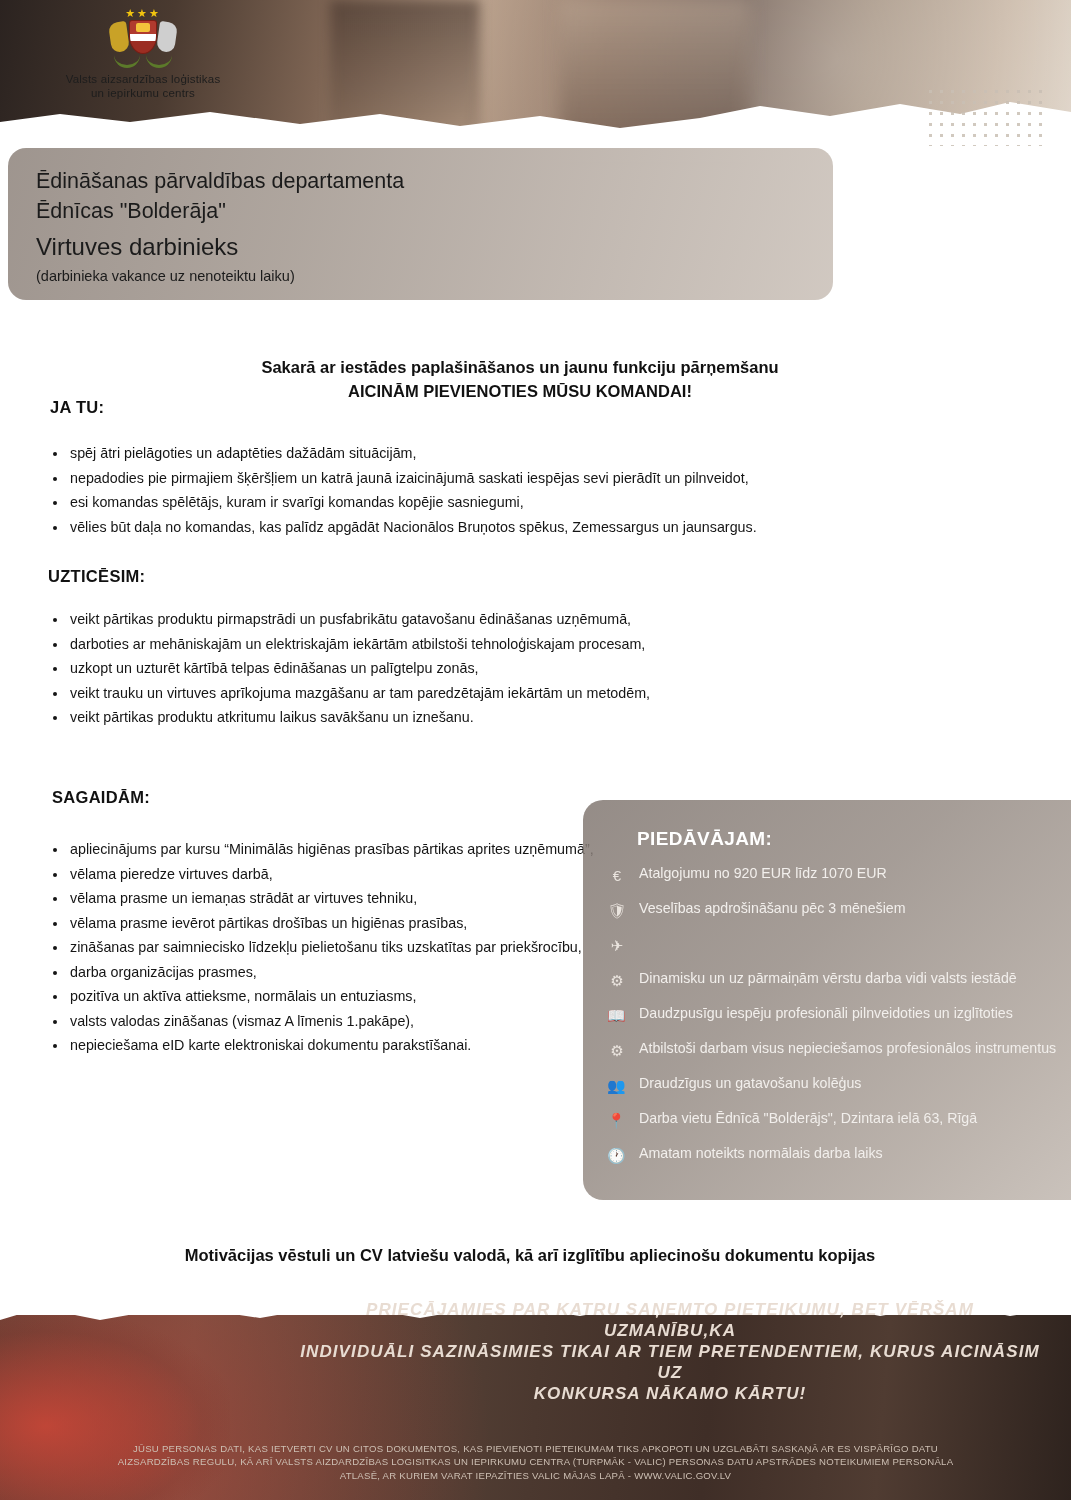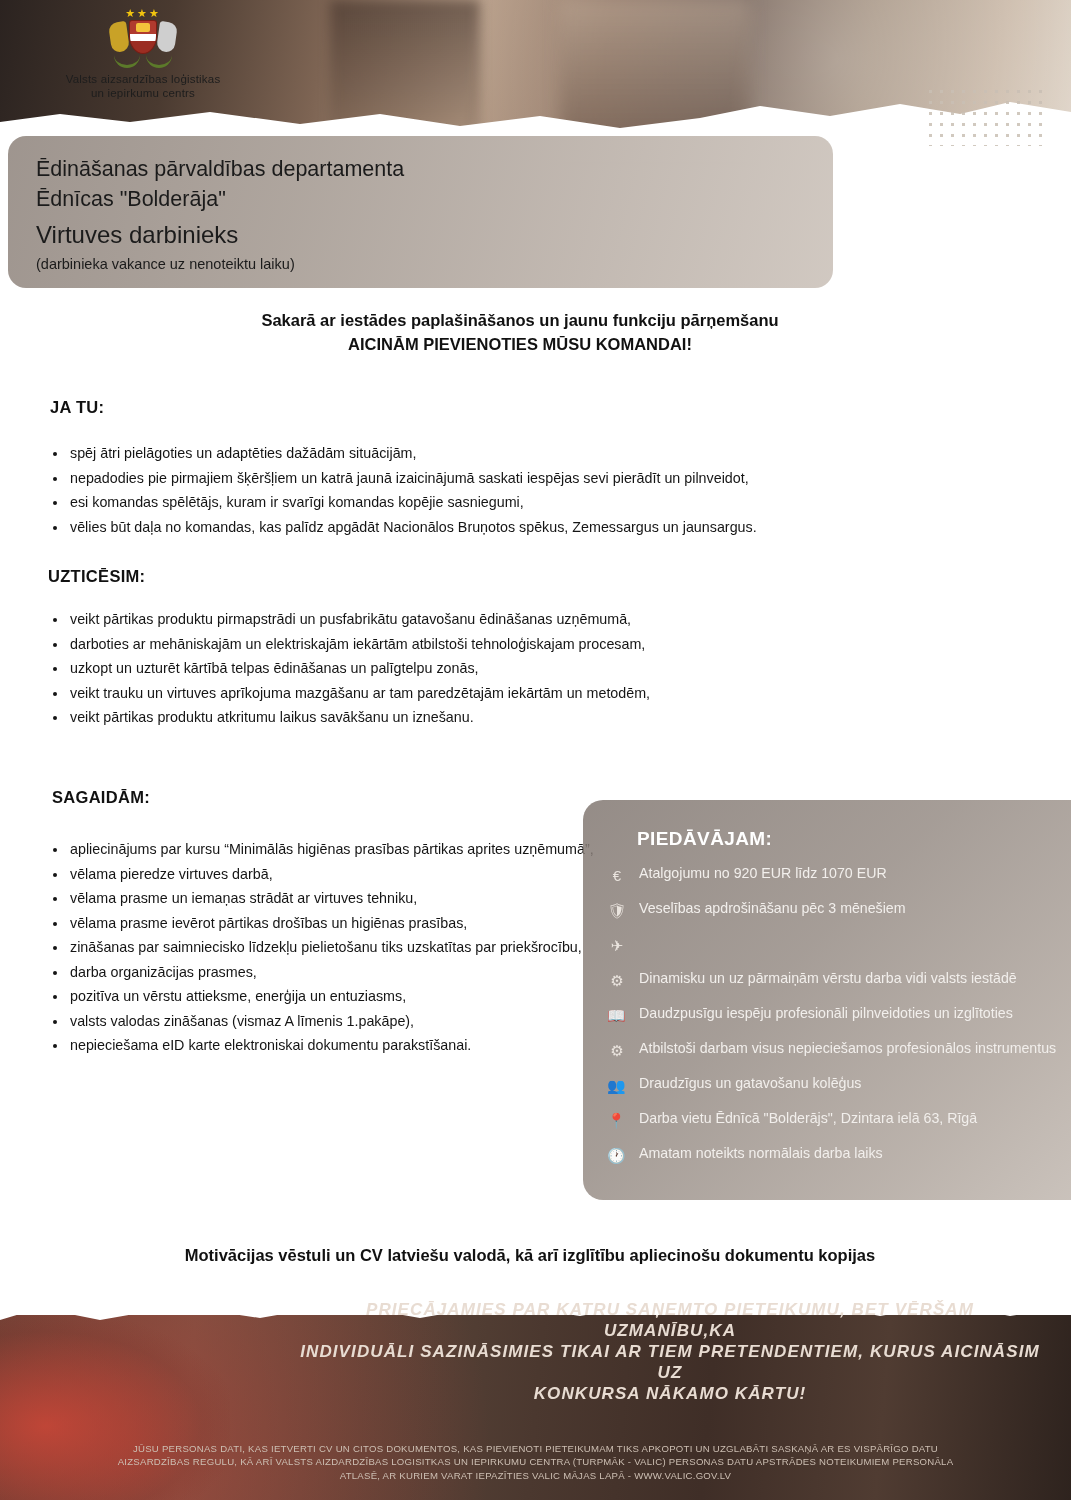--- a/index.html
+++ b/index.html
@@ -88,37 +88,37 @@
   }
   .logo-text {
     font-size: 11.5px;
     color: #1d1d1d;
     line-height: 14px;
     letter-spacing: .2px;
   }
 
   
   .title-card {
-    position: absolute; left: 8px; top: 136px; width: 825px; height: 152px;
+    position: absolute; left: 8px; top: 148px; width: 825px; height: 152px;
     border-radius: 18px;
     background: linear-gradient(105deg, rgba(150,140,133,0.92) 0%, rgba(168,158,150,0.92) 35%, rgba(186,176,168,0.92) 65%, rgba(205,196,188,0.92) 100%);
     padding: 18px 30px 0 28px;
     color: #1b1b1b;
   }
   .title-line1 { font-size: 21.5px; line-height: 30px; font-weight: 400; }
   .title-line2 { font-size: 21.5px; line-height: 30px; font-weight: 400; }
   .title-main { font-size: 24px; font-weight: normal; margin-top: 7px; line-height: 28px; }
   .title-sub { font-size: 14.5px; margin-top: 6px; line-height: 18px; }
 
   
   .intro {
     position: absolute; left: 0; top: 308px; width: 1040px;
     text-align: center; color: #111;
   }
-  .intro .l1 { font-size: 16.5px; font-weight: bold; line-height: 24px; }
+  .intro .l1 { font-size: 16.5px; font-weight: bold; line-height: 24px; margin-top: 47px; }
   .intro .l2 { font-size: 16.5px; font-weight: bold; line-height: 24px; }
 
   
   .sec-head {
     position: absolute; font-size: 16.5px; font-weight: bold; color: #111;
     letter-spacing: .3px;
   }
   .bullets { position: absolute; color: #151515; font-size: 14.3px; line-height: 23.5px; }
   .bullets li { margin-bottom: 1px; padding-left: 2px; }
   .bullets ul { list-style: disc; padding-left: 20px; }
@@ -260,21 +260,21 @@
 
   <div class="sec-head" id="sag-head">SAGAIDĀM:</div>
   <div class="bullets" id="sag-list">
     <ul>
       <li>apliecinājums par kursu “Minimālās higiēnas prasības pārtikas aprites uzņēmumā”,</li>
       <li>vēlama pieredze virtuves darbā,</li>
       <li>vēlama prasme un iemaņas strādāt ar virtuves tehniku,</li>
       <li>vēlama prasme ievērot pārtikas drošības un higiēnas prasības,</li>
       <li>zināšanas par saimniecisko līdzekļu pielietošanu tiks uzskatītas par priekšrocību,</li>
       <li>darba organizācijas prasmes,</li>
-      <li>pozitīva un vērstu attieksme, enerģija un entuziasms,</li>
+      <li>pozitīva un aktīva attieksme, normālais un entuziasms,</li>
       <li>valsts valodas zināšanas (vismaz A līmenis 1.pakāpe),</li>
       <li>nepieciešama eID karte elektroniskai dokumentu parakstīšanai.</li>
     </ul>
   </div>
 
   <div class="offer-card">
     <div class="offer-title">PIEDĀVĀJAM:</div>
 
     <div class="offer-item">
       <span class="oicon">€</span>

